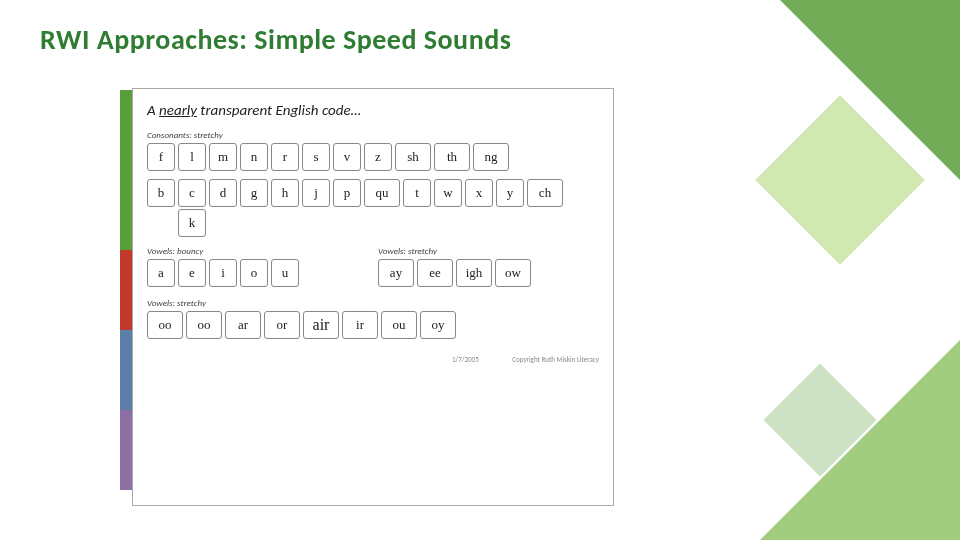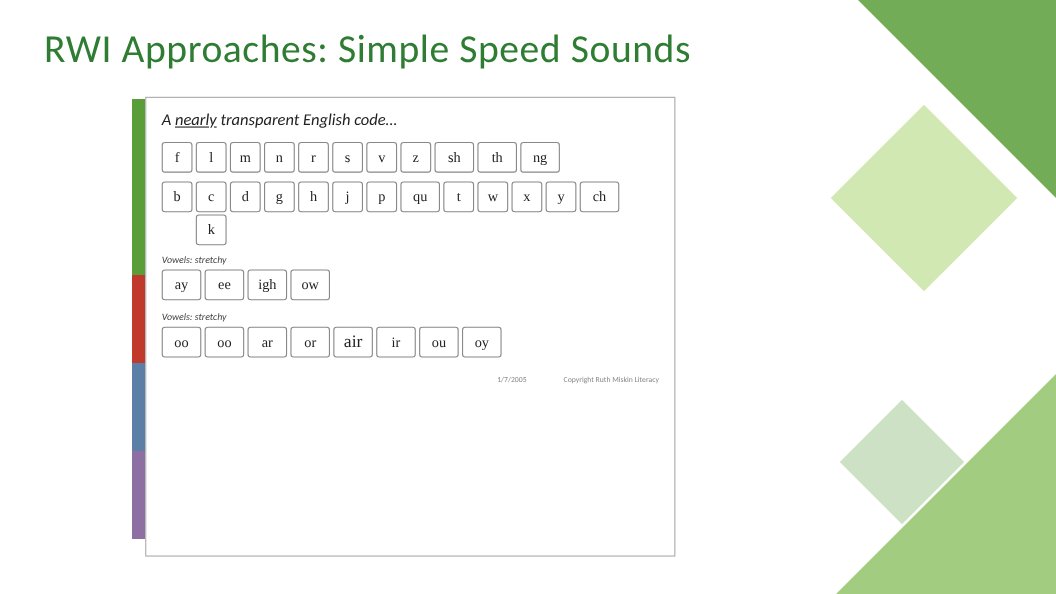--- a/index.html
+++ b/index.html
@@ -50,22 +50,22 @@
       background: #5a9e3a;
       transform: rotate(45deg);
       opacity: 0.3;
     }
 
     
     .page-title {
       position: absolute;
       top: 22px;
       left: 40px;
-      font-size: 36px;
-      font-weight: 400;
+      font-size: 28px;
+      font-weight: 700;
       color: #2e7d32;
       letter-spacing: 0.5px;
     }
 
     
     .sidebar-bars {
       position: absolute;
       left: 120px;
       top: 90px;
       width: 12px;
@@ -165,20 +165,21 @@
   <div class="bar-purple"></div>
 </div>
 
 <div class="content-card">
 
   <div class="card-subtitle">
     A <span>nearly</span> transparent English code…
   </div>
 
   <div class="section">
+    <div class="section-label">Consonants: stretchy</div>
     <div class="sound-row">
       <div class="sound-cell">f</div>
       <div class="sound-cell">l</div>
       <div class="sound-cell">m</div>
       <div class="sound-cell">n</div>
       <div class="sound-cell">r</div>
       <div class="sound-cell">s</div>
       <div class="sound-cell">v</div>
       <div class="sound-cell">z</div>
       <div class="sound-cell wide">sh</div>
@@ -204,20 +205,30 @@
       <div class="sound-cell wide">ch</div>
     </div>
     <div class="sound-row">
       <div class="sound-cell" style="border-color:transparent;"></div>
       <div class="sound-cell">k</div>
     </div>
   </div>
 
   <div class="vowels-dual">
 
+    <div class="vowels-col">
+      <div class="section-label">Vowels: bouncy</div>
+      <div class="sound-row">
+        <div class="sound-cell">a</div>
+        <div class="sound-cell">e</div>
+        <div class="sound-cell">i</div>
+        <div class="sound-cell">o</div>
+        <div class="sound-cell">u</div>
+      </div>
+    </div>
 
     <div class="vowels-col">
       <div class="section-label">Vowels: stretchy</div>
       <div class="sound-row">
         <div class="sound-cell wide">ay</div>
         <div class="sound-cell wide">ee</div>
         <div class="sound-cell wide">igh</div>
         <div class="sound-cell wide">ow</div>
       </div>
     </div>

